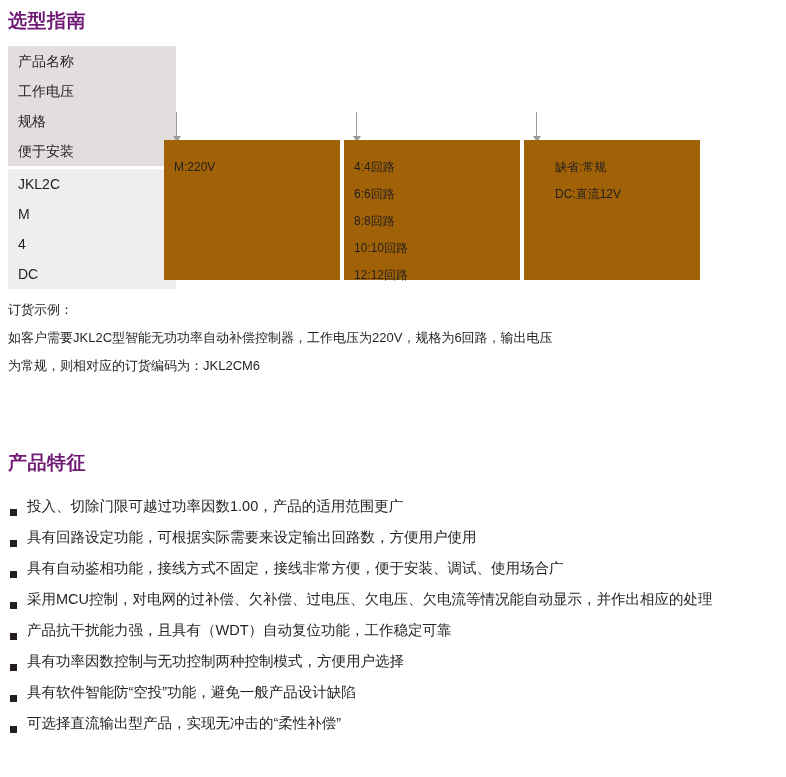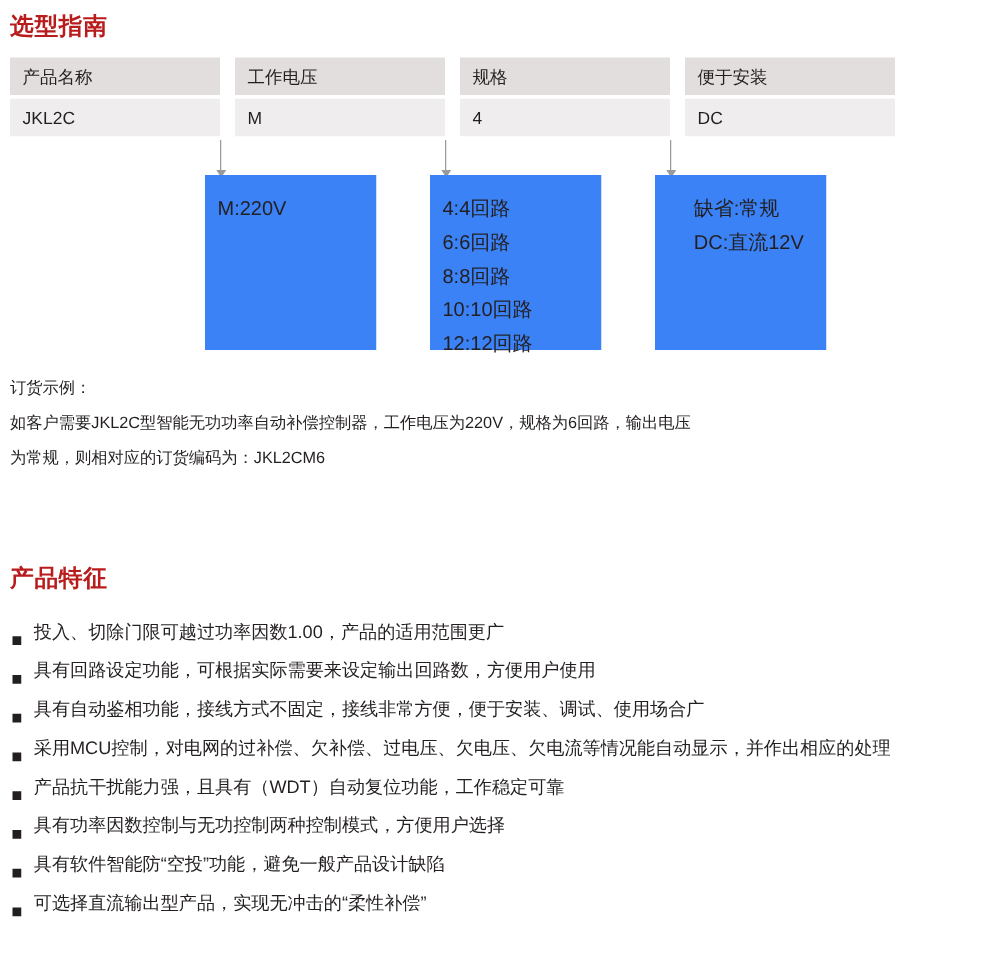--- a/index.html
+++ b/index.html
@@ -16,41 +16,42 @@
     position: relative;
     overflow: hidden;
   }
   .page {
     width: 786px;
     height: 777px;
     position: relative;
     padding: 0 8px;
   }
   .section-title {
-    color: #b91c1c;
+    color: #701a75;
     font-size: 19px;
     font-weight: bold;
     letter-spacing: 0.5px;
     margin: 0;
   }
   #selection-guide-title {
     position: absolute;
     left: 8px;
     top: 8px;
   }
   
   .sel-table {
     position: absolute;
     left: 8px;
     top: 46px;
     width: 762px;
   }
   .sel-row {
     display: flex;
     width: 100%;
+    flex-direction: column;
   }
   .sel-cell {
     width: 168px;
     height: 30px;
     line-height: 30px;
     font-size: 14px;
     padding-left: 10px;
     background: #e6e3e2;
     margin-right: 12px;
   }
@@ -90,23 +91,23 @@
   
   .detail-boxes {
     position: absolute;
     left: 8px;
     top: 140px;
     width: 762px;
   }
   .detail-box {
     position: absolute;
     top: 0;
-    width: 137px;
-    background: #3b82f6;
-    font-size: 16px;
+    width: 176px;
+    background: #a16207;
+    font-size: 12px;
     padding: 14px 10px 12px 10px;
     line-height: 27px;
   }
   .db1 { left: 156px; height: 140px; }
   .db2 { left: 336px; height: 140px; }
   .db3 { left: 516px; height: 140px; padding-left: 31px; }
   .detail-line { white-space: nowrap; }
 
   
   .order-example {

